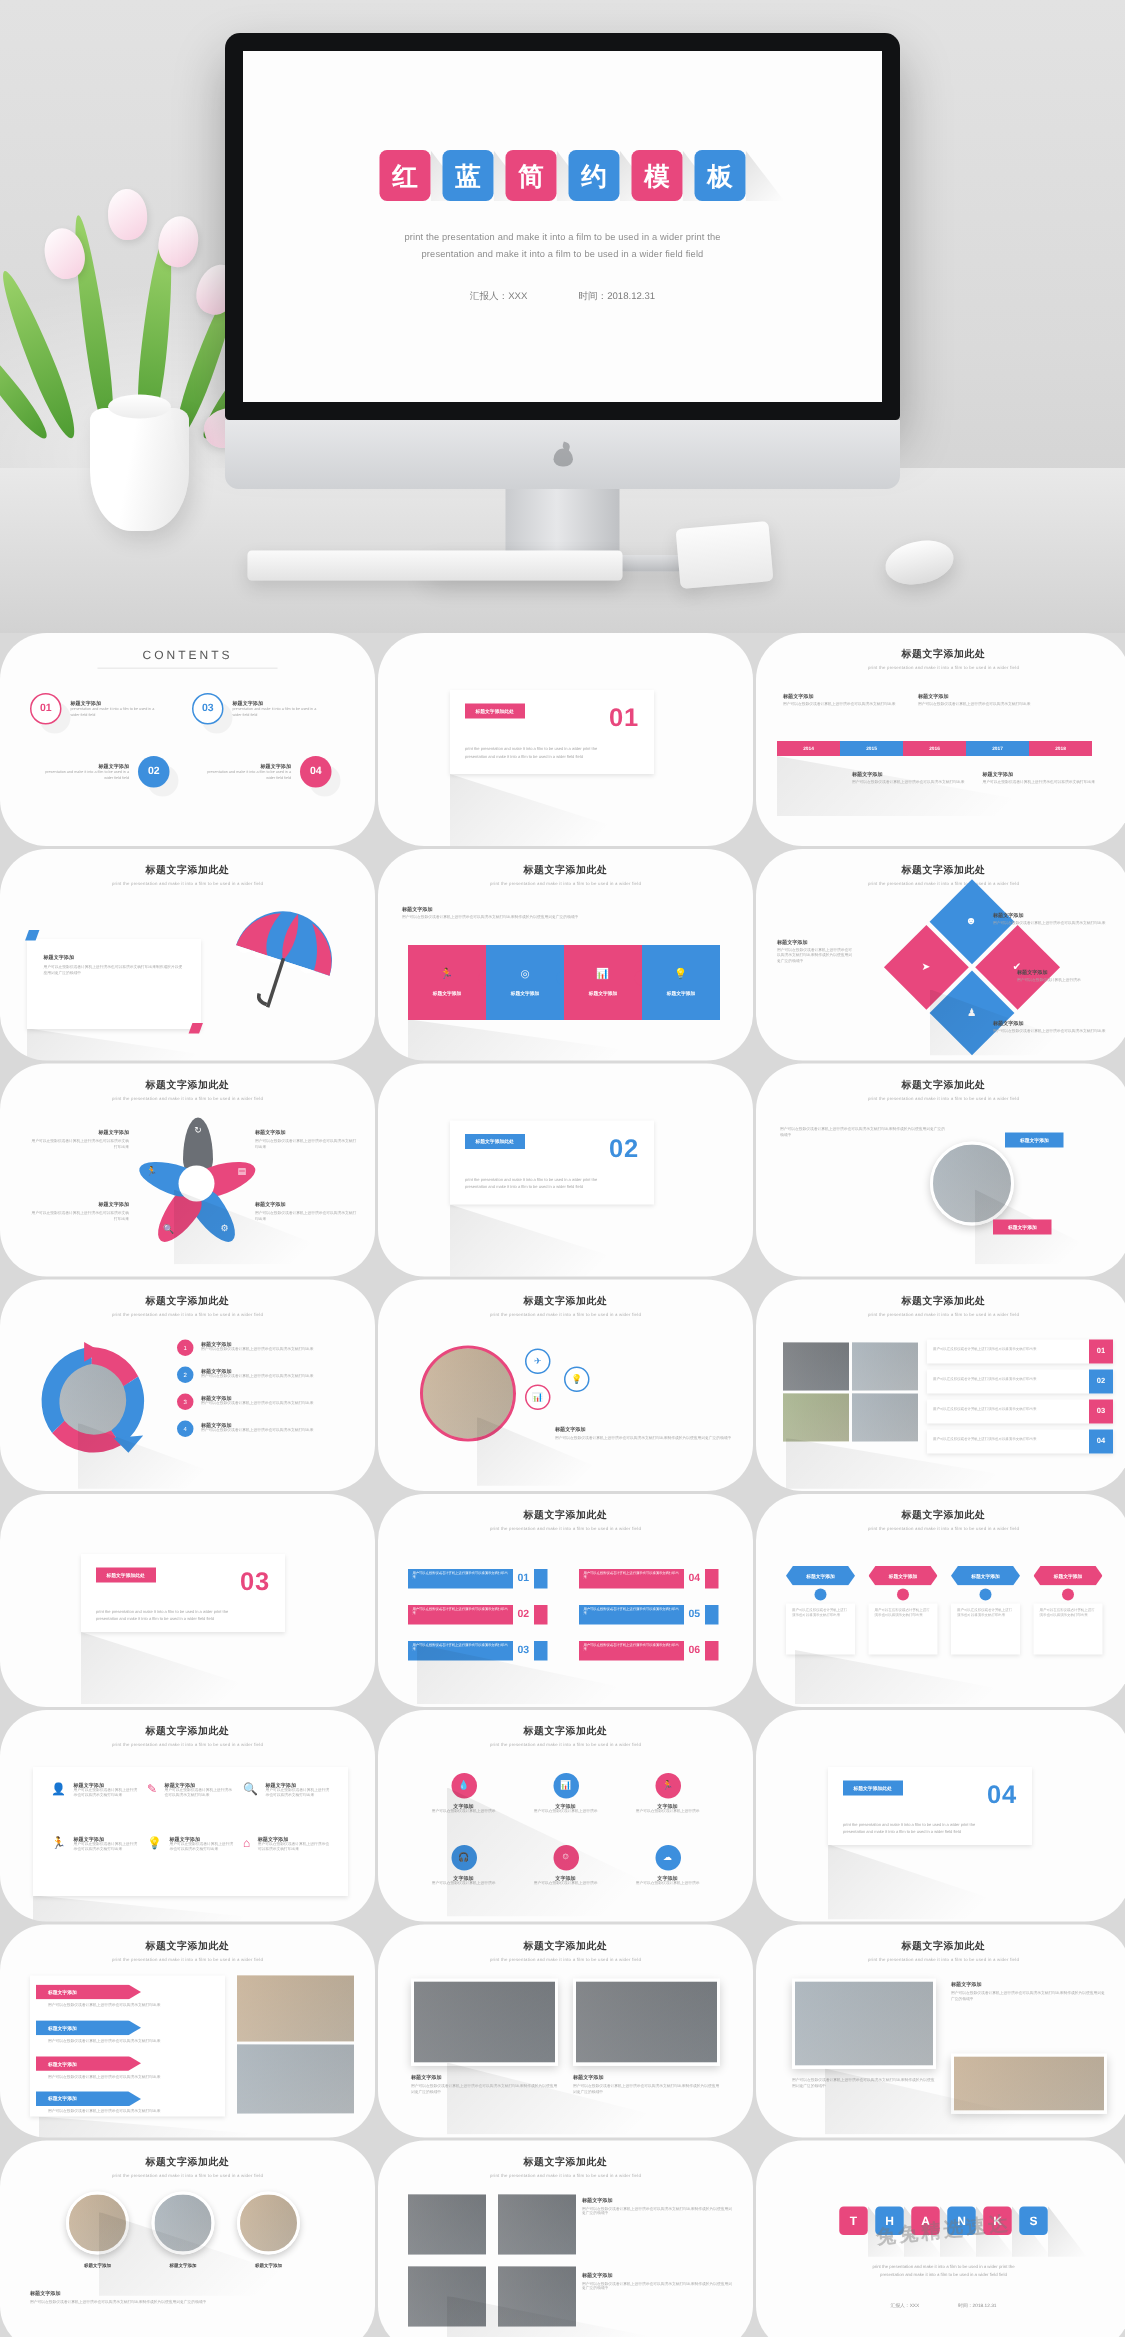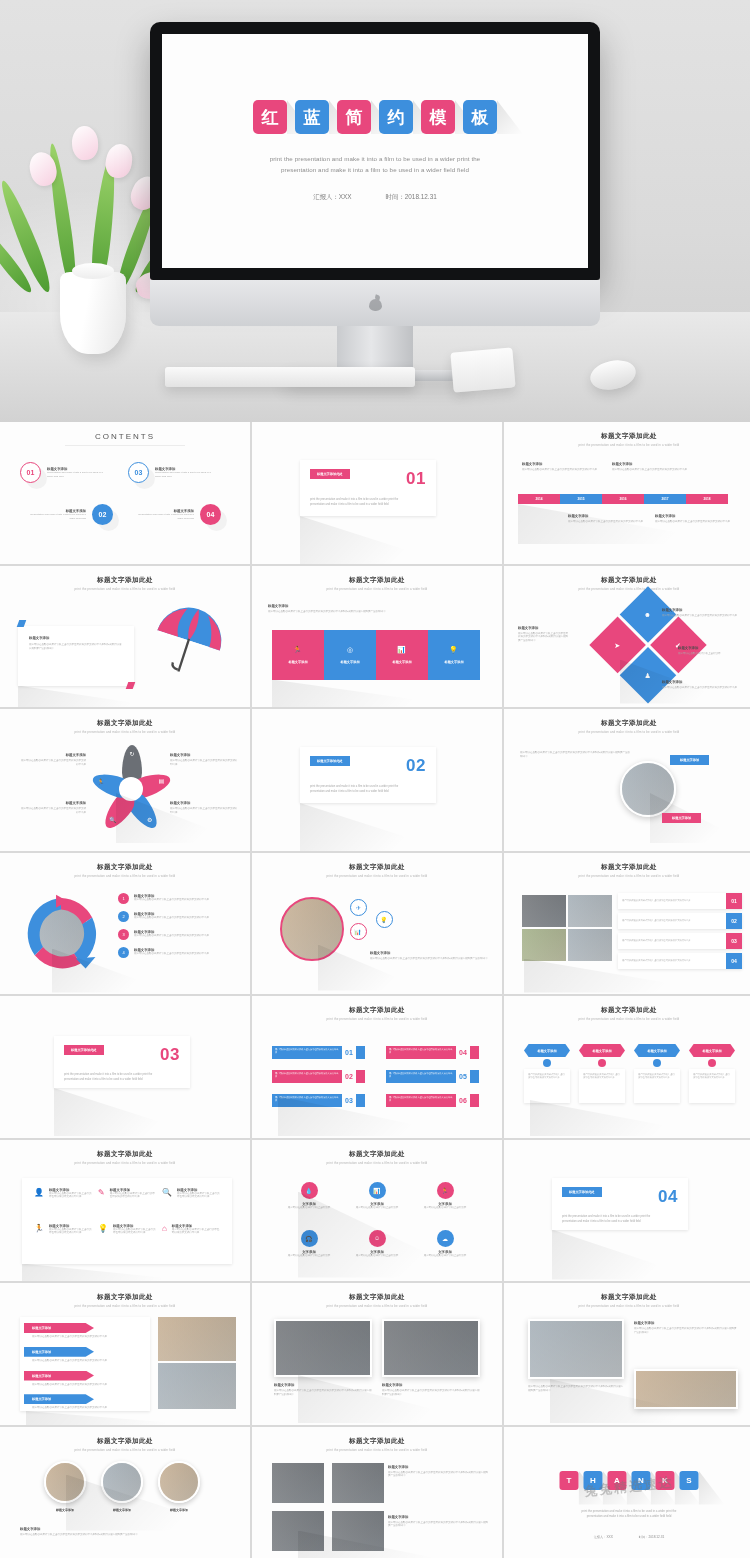--- a/index.html
+++ b/index.html
@@ -61,21 +61,21 @@
     display:flex;align-items:center;justify-content:center;position:relative;}
   .tile:after{content:"";position:absolute;left:100%;top:0;width:26px;height:34px;
     background:linear-gradient(135deg,rgba(0,0,0,.11),rgba(0,0,0,0));
     clip-path:polygon(0 0,100% 100%,0 100%);}
   .ts-sub{font-size:6.2px;color:#8e8e8e;line-height:1.75;text-align:center;letter-spacing:.1px;}
   .ts-meta{margin-top:17px;font-size:6.4px;color:#7d7d7d;display:flex;gap:34px;}
   
   .grid { display:grid; grid-template-columns:repeat(3,250px);
           grid-auto-rows:141.5px; background:#d9d9d9; gap:2px 2px;
           padding:0; width:750px; }
-  .slide { background:#fdfdfd; position:relative; overflow:hidden; }
+  .slide { background:#fdfdfd; position:relative; overflow:hidden;border-radius:31px; }
   .slide-in { position:absolute; inset:4px 6px; }
   .s-title{font-size:6.6px;font-weight:bold;color:#3b3b3b;text-align:center;
     letter-spacing:.4px;padding-top:6px;}
   .s-sub{font-size:2.9px;color:#b0b0b0;text-align:center;margin-top:2px;letter-spacing:.15px;}
   .h-pink{color:#e8477d}.h-blue{color:#3d8fdd}
   .tiny{font-size:2.5px;line-height:1.5;color:#a8a8a8;}
   .lbl{font-size:3.4px;font-weight:bold;color:#4a4a4a;}
   .lblw{font-size:3.2px;font-weight:bold;color:#fff;}
   .shadow-dr{box-shadow:6px 6px 0 rgba(0,0,0,.045);}
   .card{background:#fff;box-shadow:0 1px 3px rgba(0,0,0,.10);}

